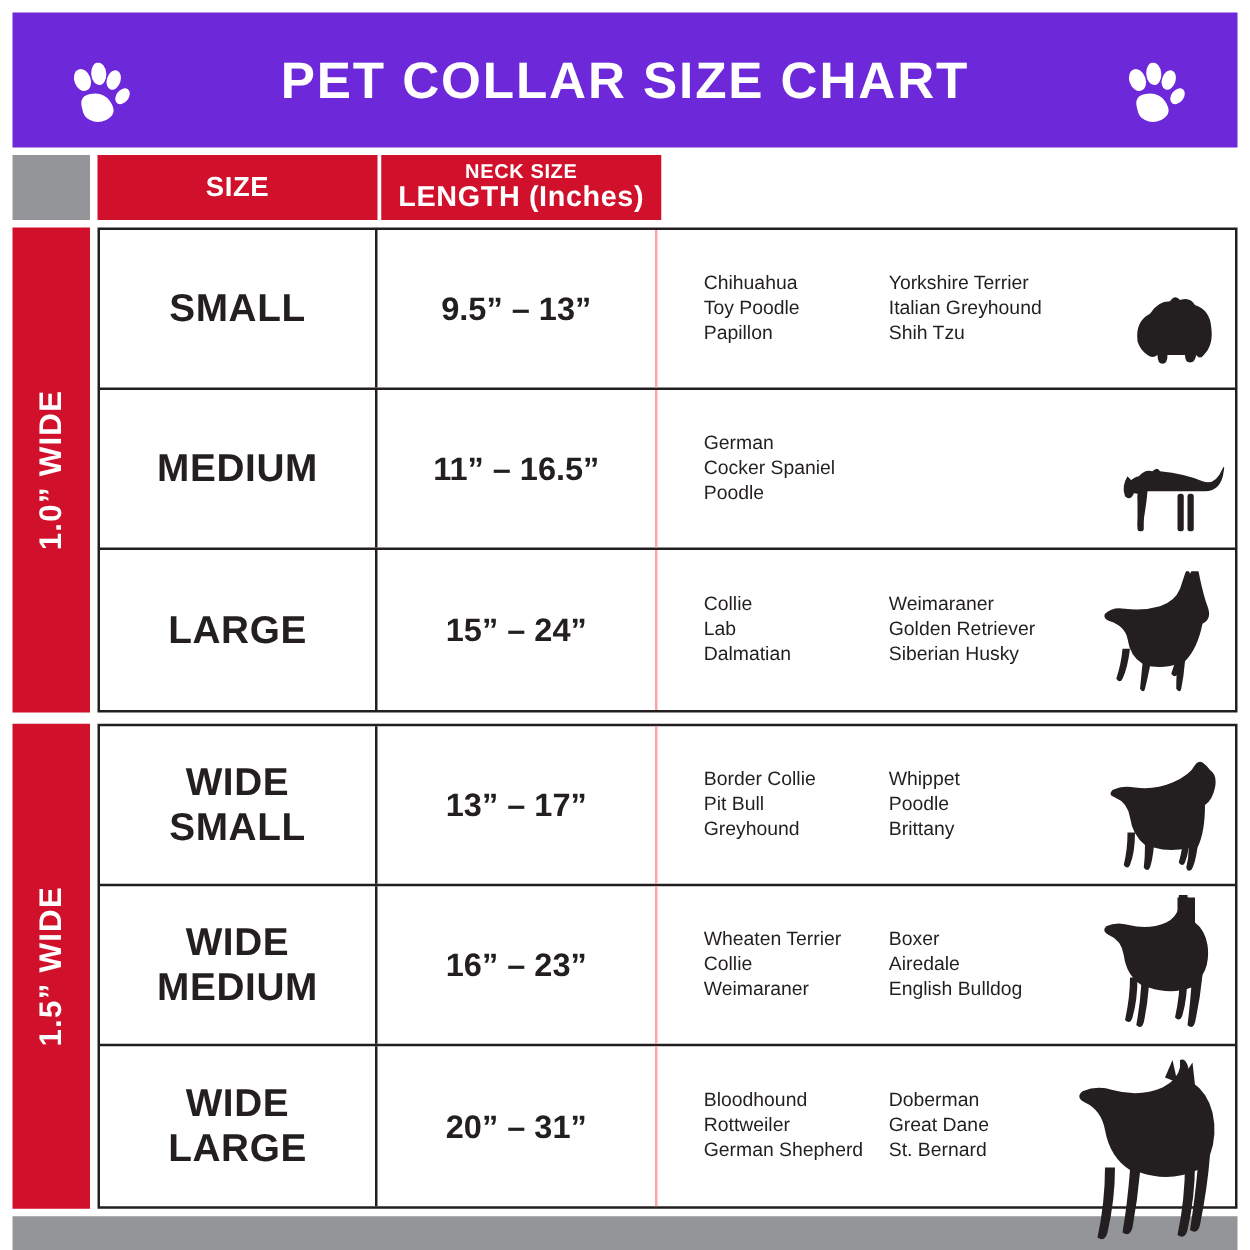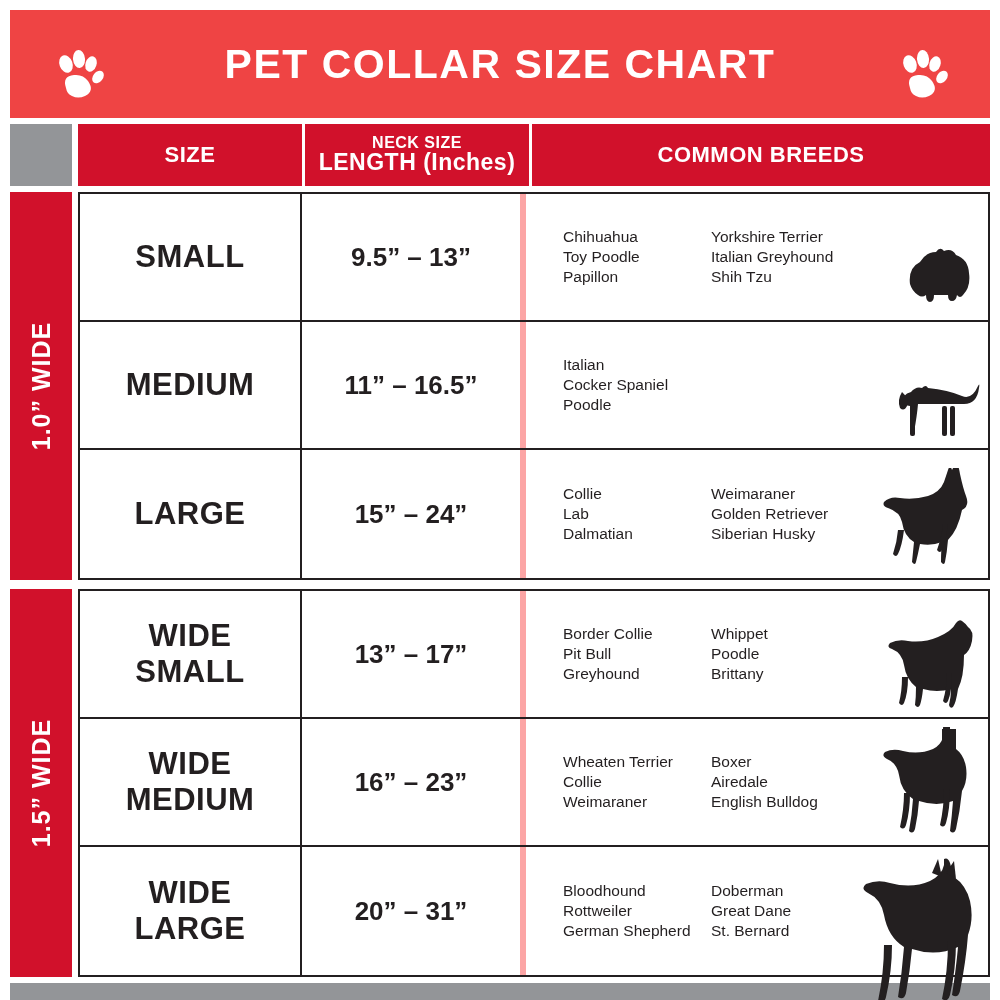--- a/index.html
+++ b/index.html
@@ -18,21 +18,21 @@
     width: 1000px;
     height: 1000px;
     box-sizing: border-box;
     background: #ffffff;
     border: 10px solid #ffffff;
   }
   
   .header {
     position: relative;
     height: 108px;
-    background: #ef4444;
+    background: #6d28d9;
     display: flex;
     align-items: center;
     justify-content: center;
   }
   .header-title {
     color: #ffffff;
     font-size: 41px;
     font-weight: bold;
     letter-spacing: 1.5px;
     text-align: center;
@@ -42,21 +42,21 @@
     top: 40px;
     width: 52px;
     height: 52px;
   }
   .paw.left { left: 42px; }
   .paw.right { right: 42px; }
 
   
   .colhead {
     display: flex;
-    height: 62px;
+    height: 52px;
     margin-top: 6px;
   }
   .colhead .corner {
     width: 62px;
     background: #939598;
     margin-right: 6px;
   }
   .colhead .hc {
     background: #d1112b;
     color: #ffffff;
@@ -135,21 +135,21 @@
   }
   .cell-length {
     width: 224px;
     display: flex;
     align-items: center;
     justify-content: center;
     font-size: 26px;
     font-weight: bold;
     color: #231f20;
     box-sizing: border-box;
-    border-right: 6px solid #fca5a5;
+    border-right: 2px solid #fca5a5;
   }
   .cell-breeds {
     flex: 1;
     display: flex;
     align-items: center;
     position: relative;
     box-sizing: border-box;
     padding-left: 37px;
   }
   .breed-col {
@@ -204,21 +204,20 @@
     </span>
   </div>
 
   <div class="colhead">
     <div class="corner"></div>
     <div class="hc size">SIZE</div>
     <div class="hc length">
       <div class="neck-small">NECK SIZE</div>
       <div class="main-label">LENGTH (Inches)</div>
     </div>
-    <div class="hc breeds">COMMON BREEDS</div>
   </div>
 
   <div class="group">
     <div class="side-label">
       <span>1.0” WIDE</span>
     </div>
     <div class="rows">
 
       <div class="row">
         <div class="cell-size">SMALL</div>
@@ -240,21 +239,21 @@
             </svg>
           </span>
         </div>
       </div>
 
       <div class="row">
         <div class="cell-size">MEDIUM</div>
         <div class="cell-length">11” – 16.5”</div>
         <div class="cell-breeds">
           <div class="breed-col c2">
-            <div>Italian</div>
+            <div>German</div>
             <div>Cocker Spaniel</div>
             <div>Poodle</div>
           </div>
           <span class="silhouette">
             <svg width="96" height="70" viewBox="0 0 96 70">
               <path d="M18 34 q0 -10 9 -12 q5 -6 11 -4 q4 -4 6 0 q20 2 34 8 q10 4 16 -10 q2 -4 1 2 q-2 16 -15 16 l-46 0 q-1 12 -4 28 q-1 4 -4 0 q1 -14 0 -26 q-6 -1 -8 -2z" fill="#231f20"></path>
               <rect x="26" y="36" width="5" height="30" rx="2" fill="#231f20"></rect>
               <rect x="58" y="36" width="5" height="30" rx="2" fill="#231f20"></rect>
               <rect x="66" y="36" width="5" height="30" rx="2" fill="#231f20"></rect>
               <path d="M18 22 q-5 8 -2 16 q4 4 7 -2 q2 -8 -5 -14z" fill="#231f20"></path>

